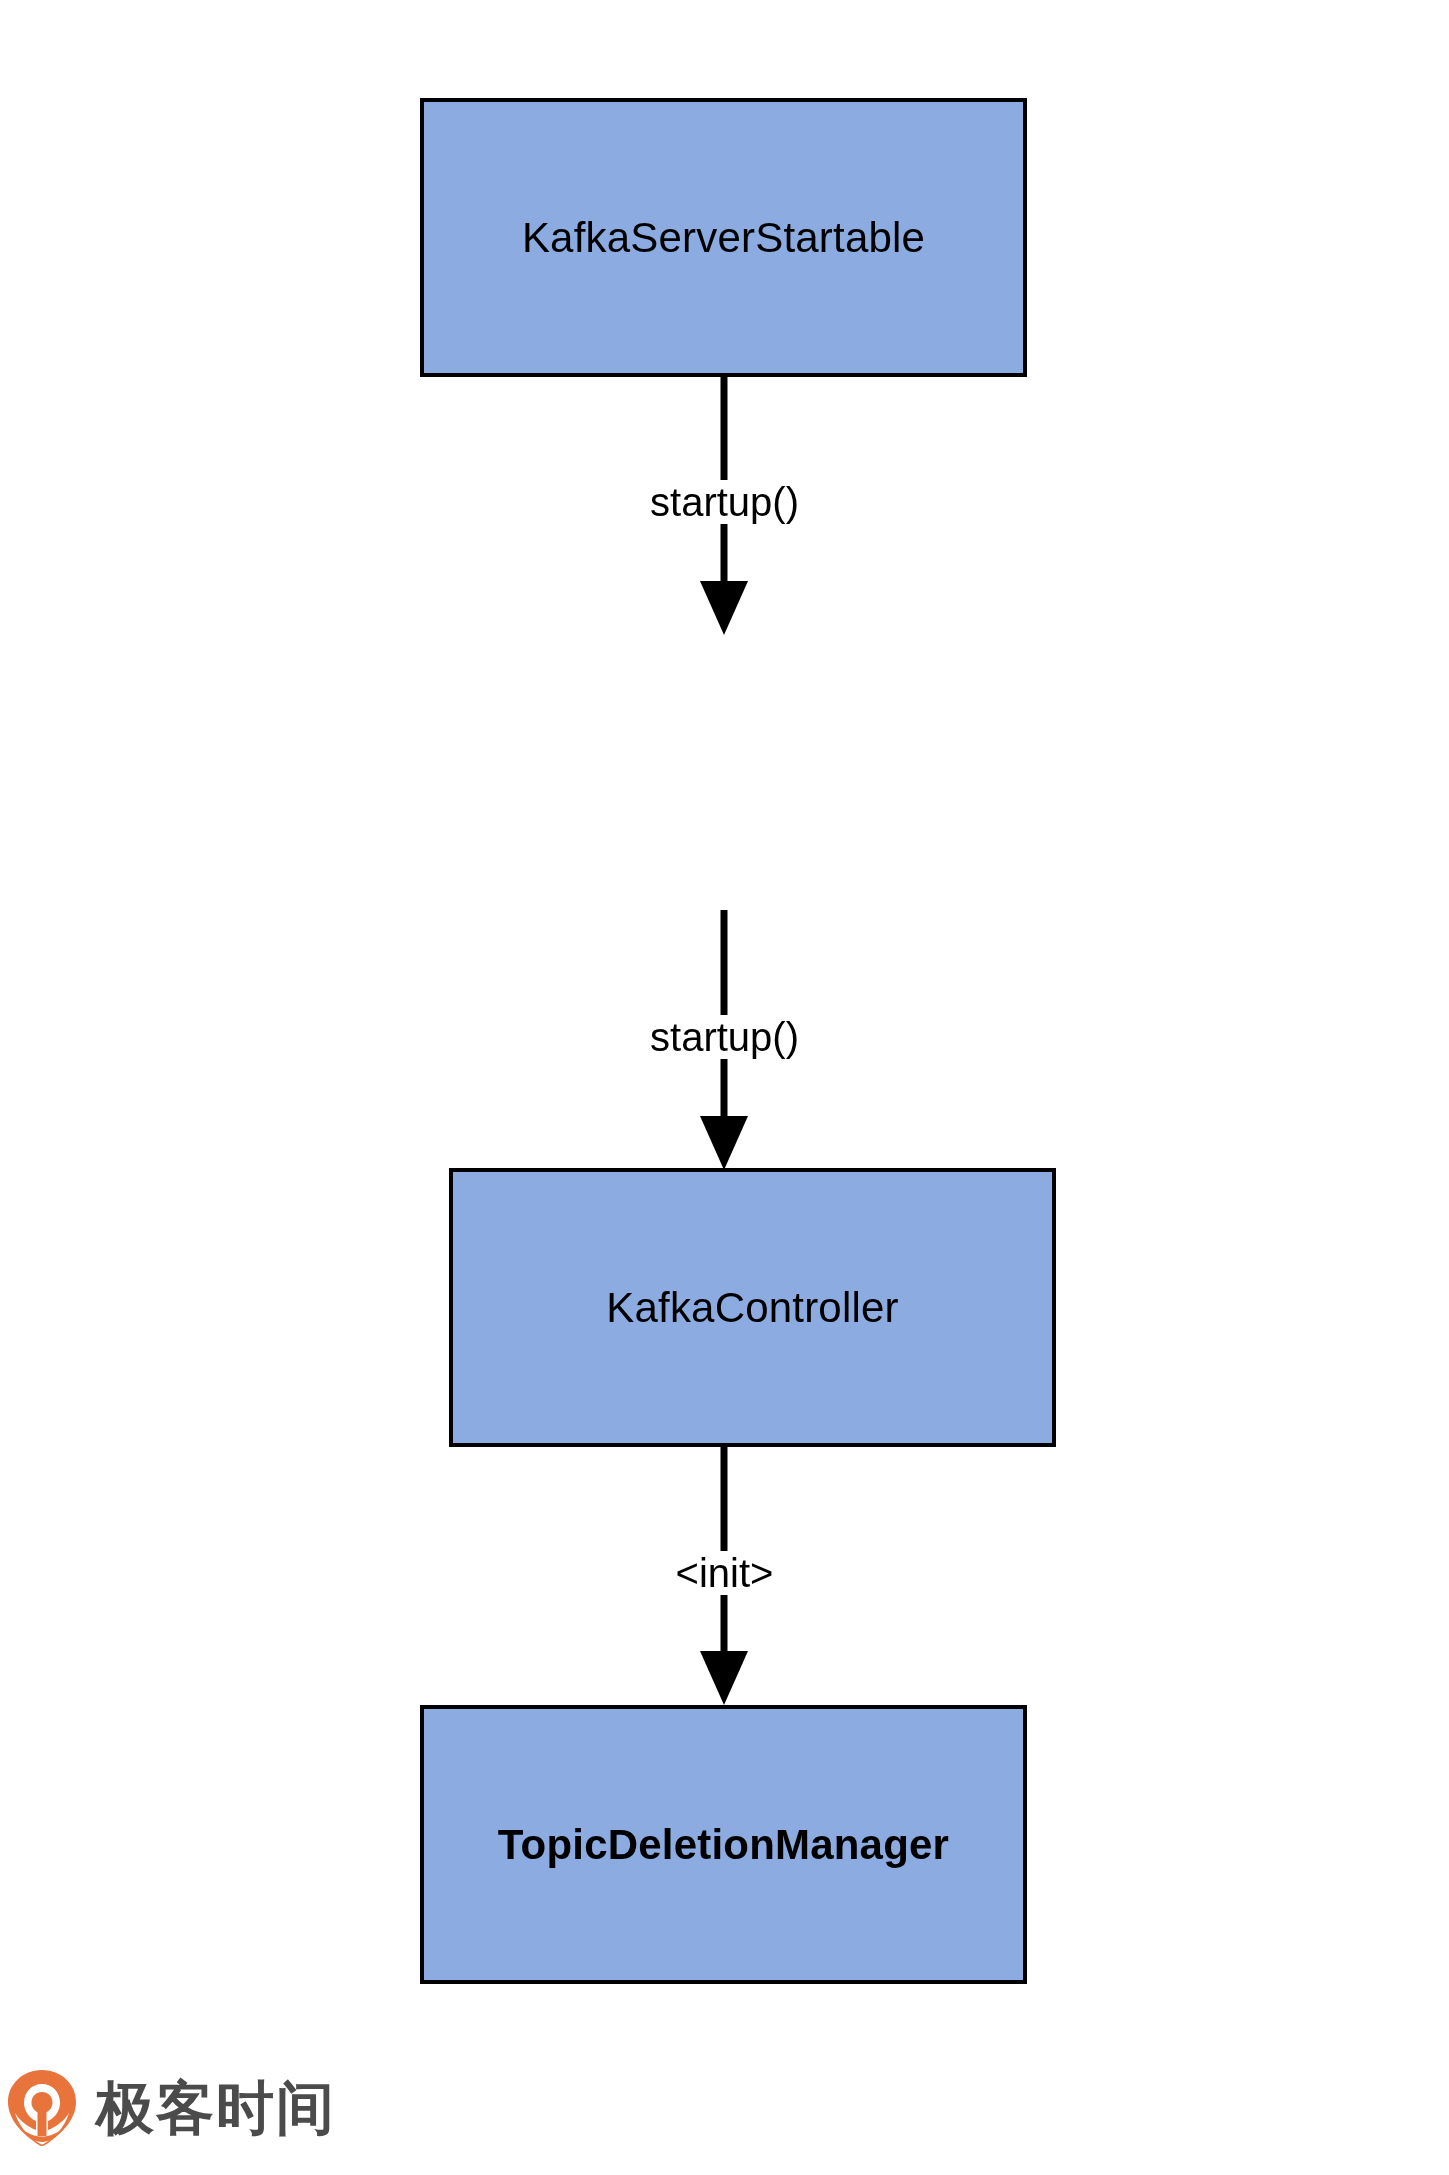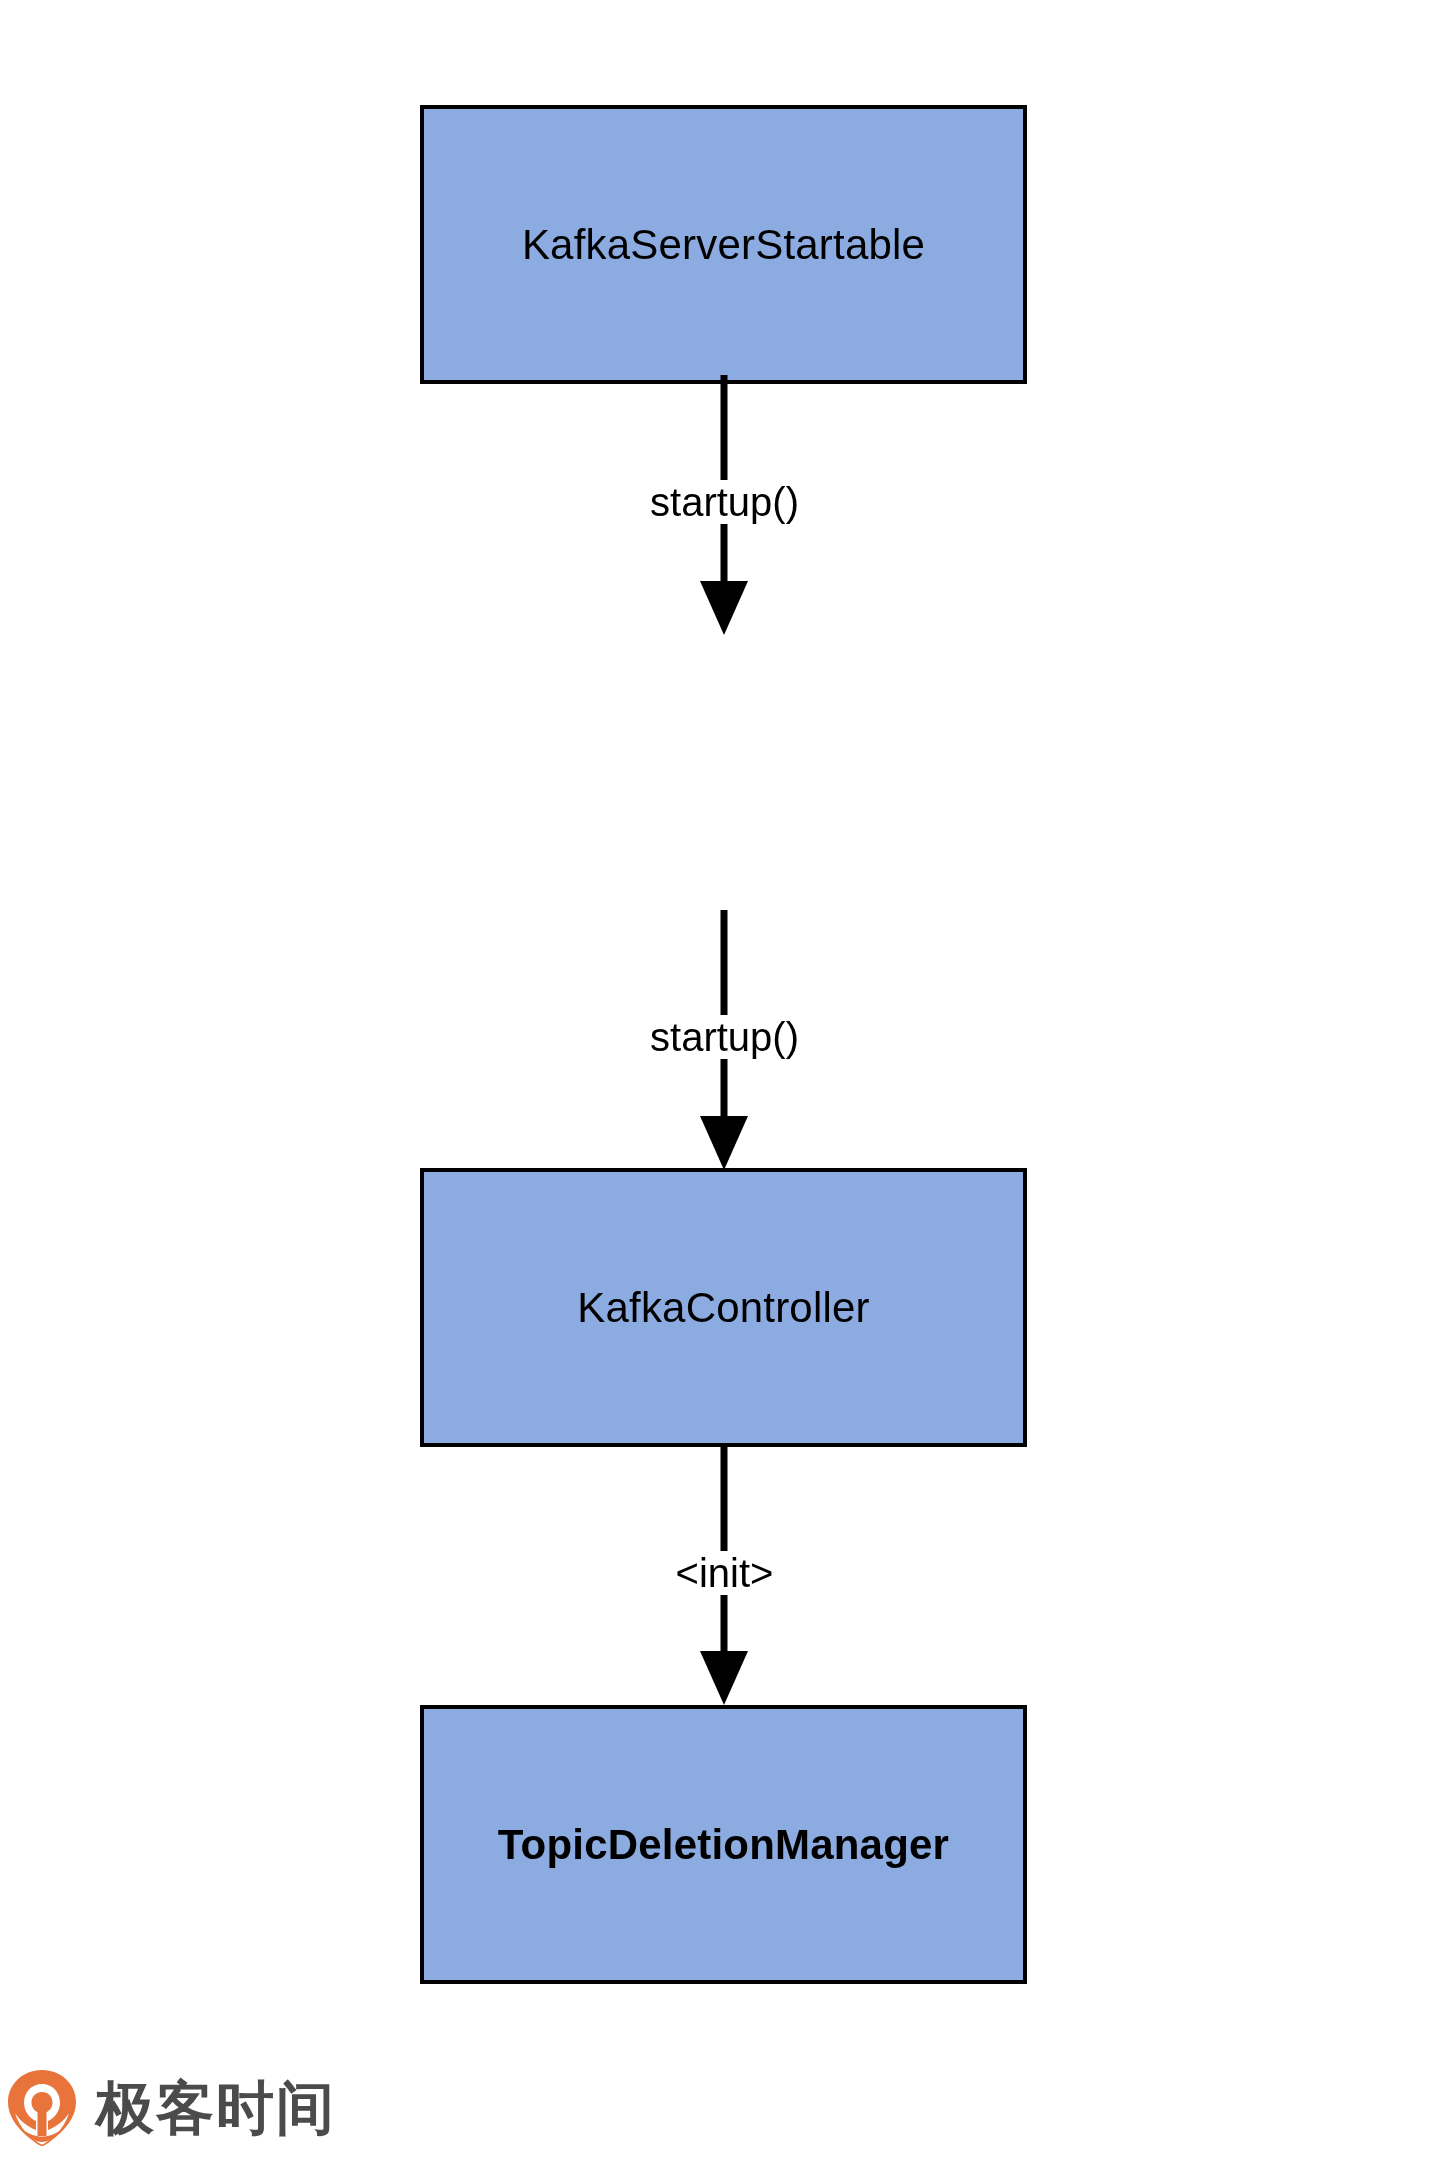--- a/index.html
+++ b/index.html
@@ -33,23 +33,23 @@
   }
   .node-label {
     font-size: 42px;
     line-height: 1;
     color: #000000;
     letter-spacing: 0.2px;
     white-space: nowrap;
     text-align: center;
   }
 
-  #node-1 { top: 98px; margin-top: 7px; }
+  #node-1 { top: 98px; }
   #node-2 { top: 633px; }
-  #node-3 { top: 1168px; }
+  #node-3 { top: 1168px; margin-left: 29px; }
   #node-4 { top: 1705px; font-weight: bold; }
 
   
   .edge {
     position: absolute;
     left: 0;
     width: 1449px;
     height: 260px;
   }
   #edge-1 { top: 375px; }

